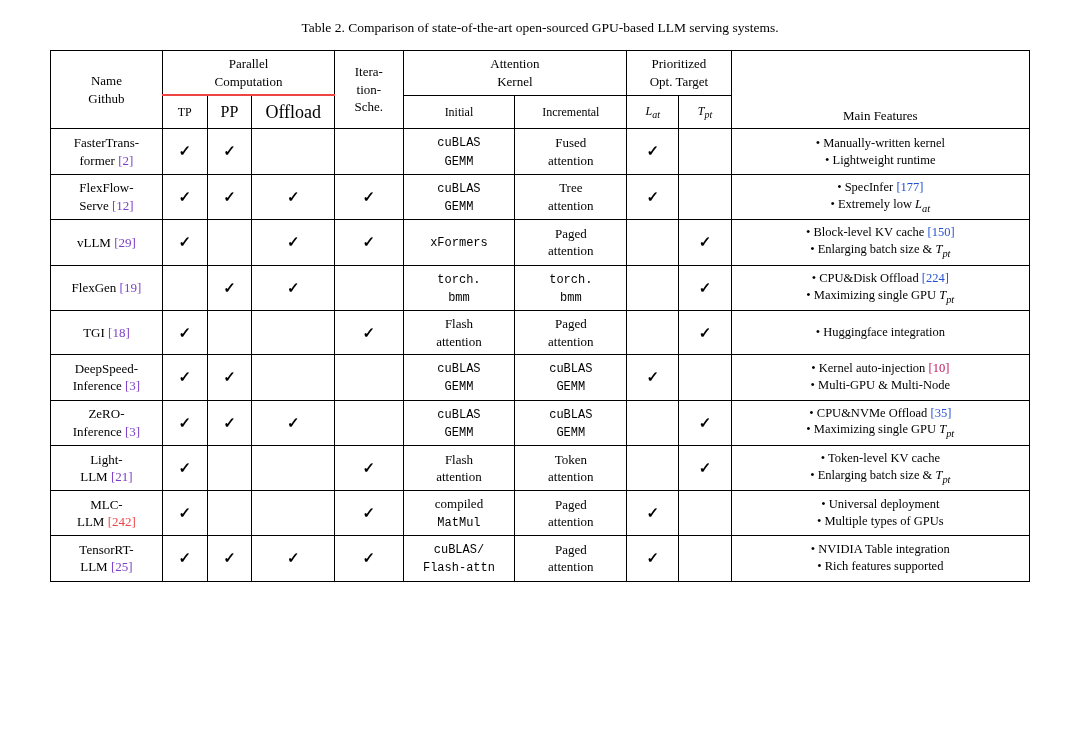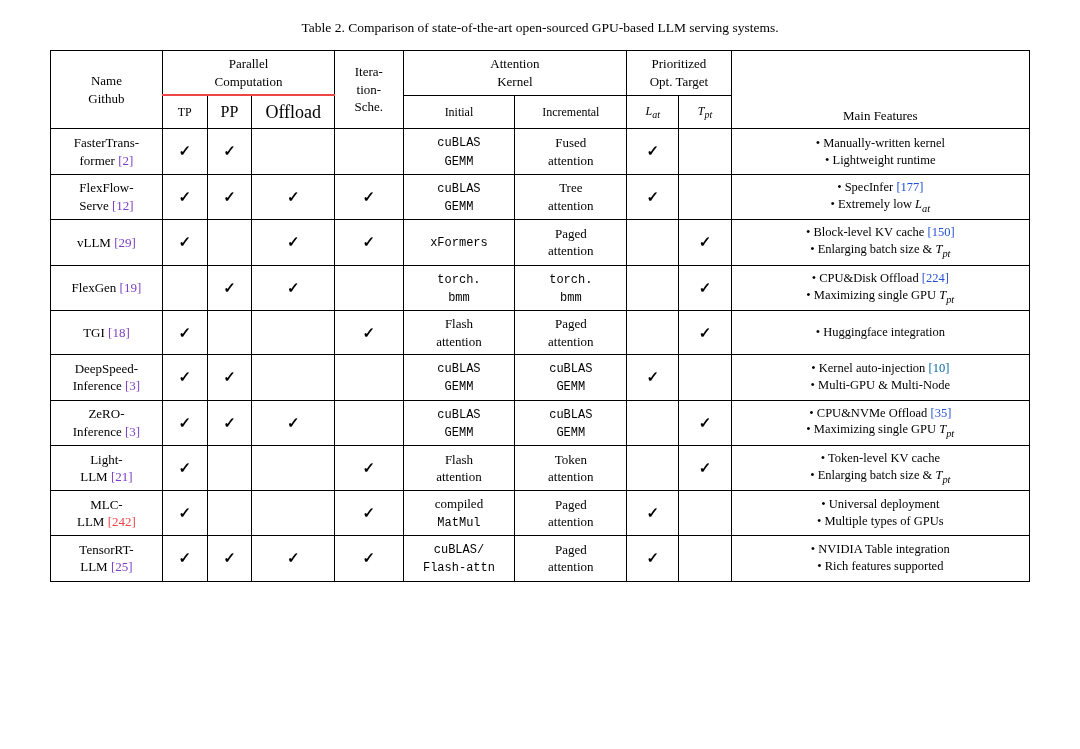--- a/index.html
+++ b/index.html
@@ -182,21 +182,21 @@
           <td>DeepSpeed-<br>Inference <span style="color:#7b3fc4">[3]</span></td>
           <td><span class="checkmark">✓</span></td>
           <td><span class="checkmark">✓</span></td>
           <td></td>
           <td></td>
           <td><span style="font-family:'Courier New',monospace;font-size:12px">cuBLAS</span><br><span style="font-family:'Courier New',monospace;font-size:12px">GEMM</span></td>
           <td><span style="font-family:'Courier New',monospace;font-size:12px">cuBLAS</span><br><span style="font-family:'Courier New',monospace;font-size:12px">GEMM</span></td>
           <td><span class="checkmark">✓</span></td>
           <td></td>
           <td class="features-cell">
-            <span class="bullet-item">• Kernel auto-injection <span style="color:#0369a1">[10]</span></span>
+            <span class="bullet-item">• Kernel auto-injection <span style="color:#be185d">[10]</span></span>
             <span class="bullet-item">• Multi-GPU &amp; Multi-Node</span>
           </td>
         </tr>
         <tr>
           <td>ZeRO-<br>Inference <span style="color:#7b3fc4">[3]</span></td>
           <td><span class="checkmark">✓</span></td>
           <td><span class="checkmark">✓</span></td>
           <td><span class="checkmark">✓</span></td>
           <td></td>
           <td><span style="font-family:'Courier New',monospace;font-size:12px">cuBLAS</span><br><span style="font-family:'Courier New',monospace;font-size:12px">GEMM</span></td>

